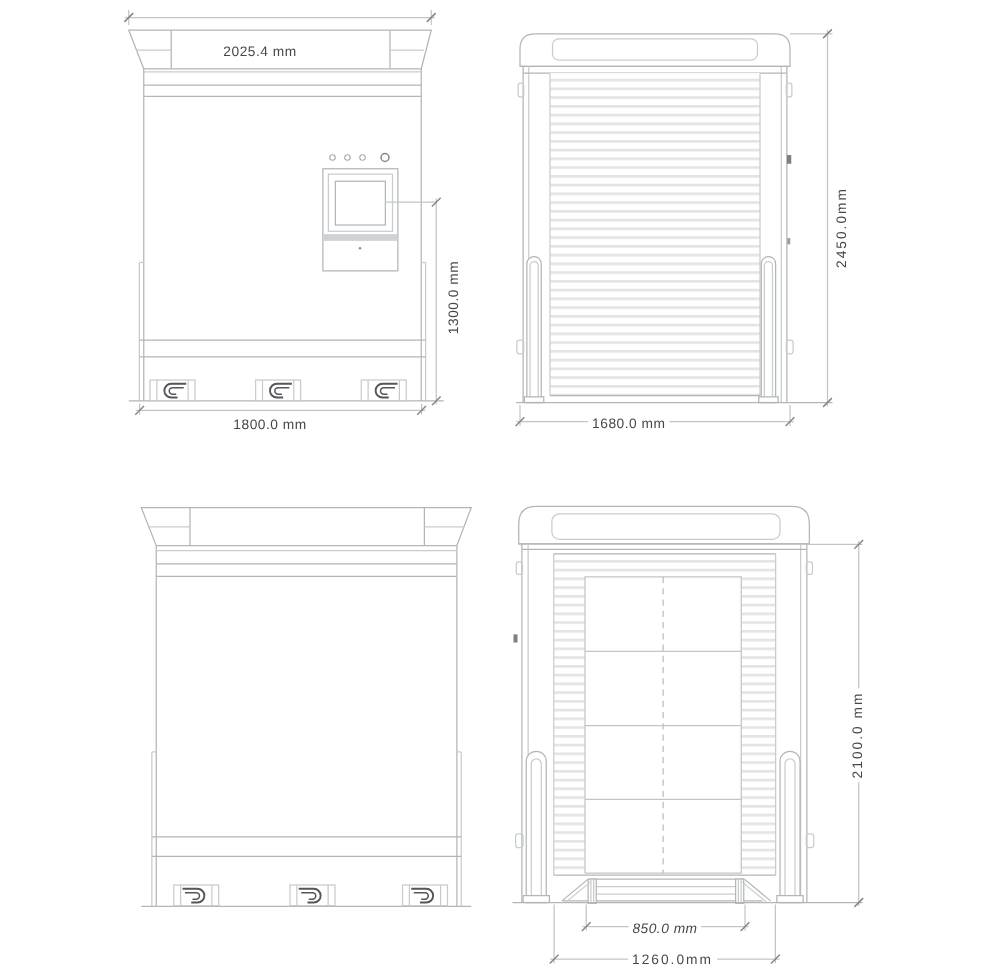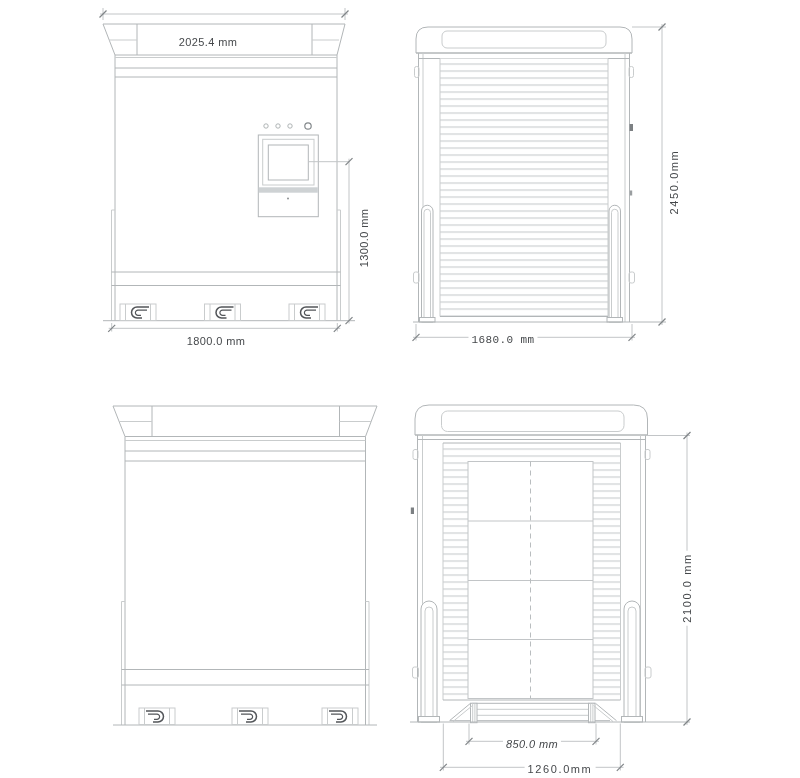--- a/index.html
+++ b/index.html
@@ -268,23 +268,23 @@
     </g>
   </g>
 </svg>
 
 <span class="dim" style="left:208px;top:14px;margin-top:28px;">2025.4 mm</span>
 
 <span class="dim vert nobg" style="left:364px;top:238px;">1300.0 mm</span>
 
 <span class="dim nobg" style="left:216px;top:341px;">1800.0 mm</span>
 
-<span class="dim" style="left:503px;top:340px;font-family:Liberation Mono, monospace;">1680.0 mm</span>
+<span class="dim" style="left:503px;top:340px;">1680.0 mm</span>
 
 <span class="dim vert ls-wide nobg" style="left:674px;top:182px;">2450.0mm</span>
 
 <span class="dim vert ls-wide" style="left:687px;top:588px;">2100.0 mm</span>
 
 <span class="dim" style="left:532px;top:744px;font-style:italic;">850.0 mm</span>
 
-<span class="dim ls-wide" style="left:560px;top:768.5px;">1260.0mm</span>
+<span class="dim ls-wide" style="left:538px;top:768.5px;">1260.0mm</span>
 
 </div>
 
 </body></html>

